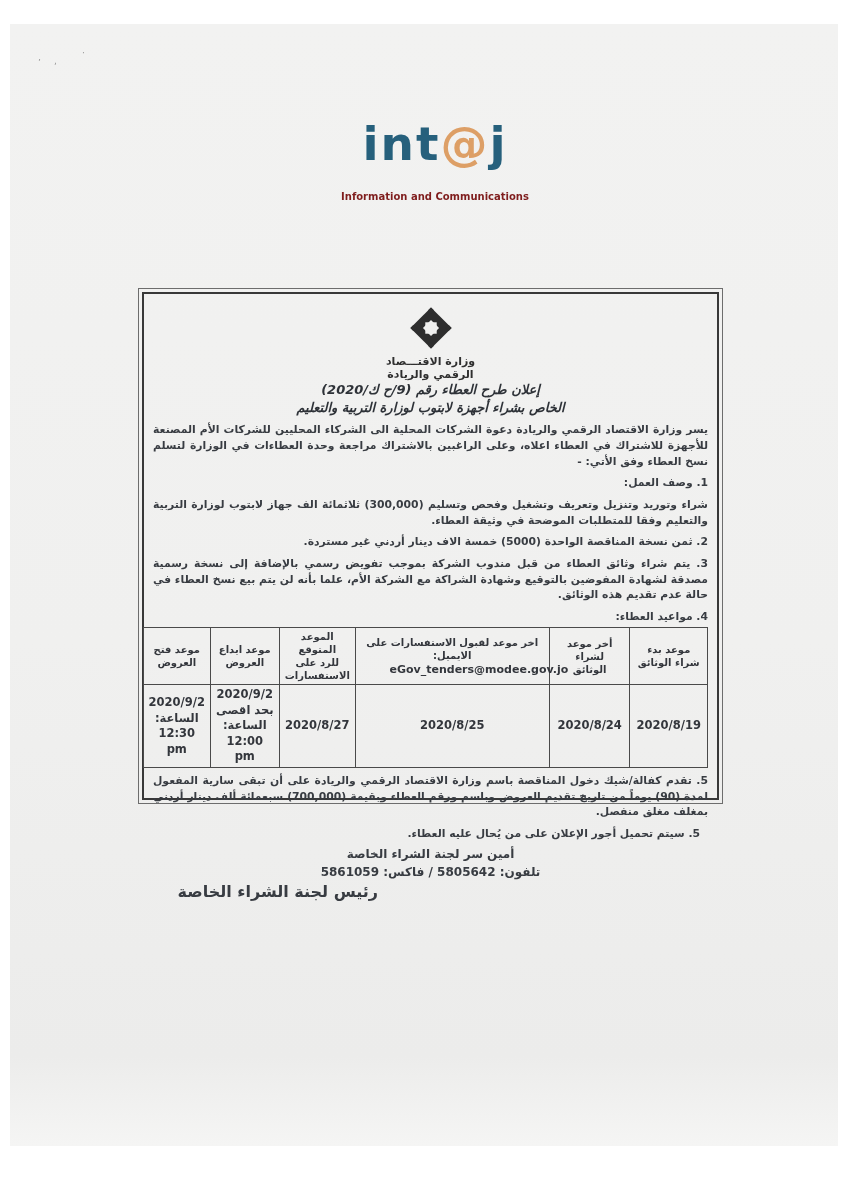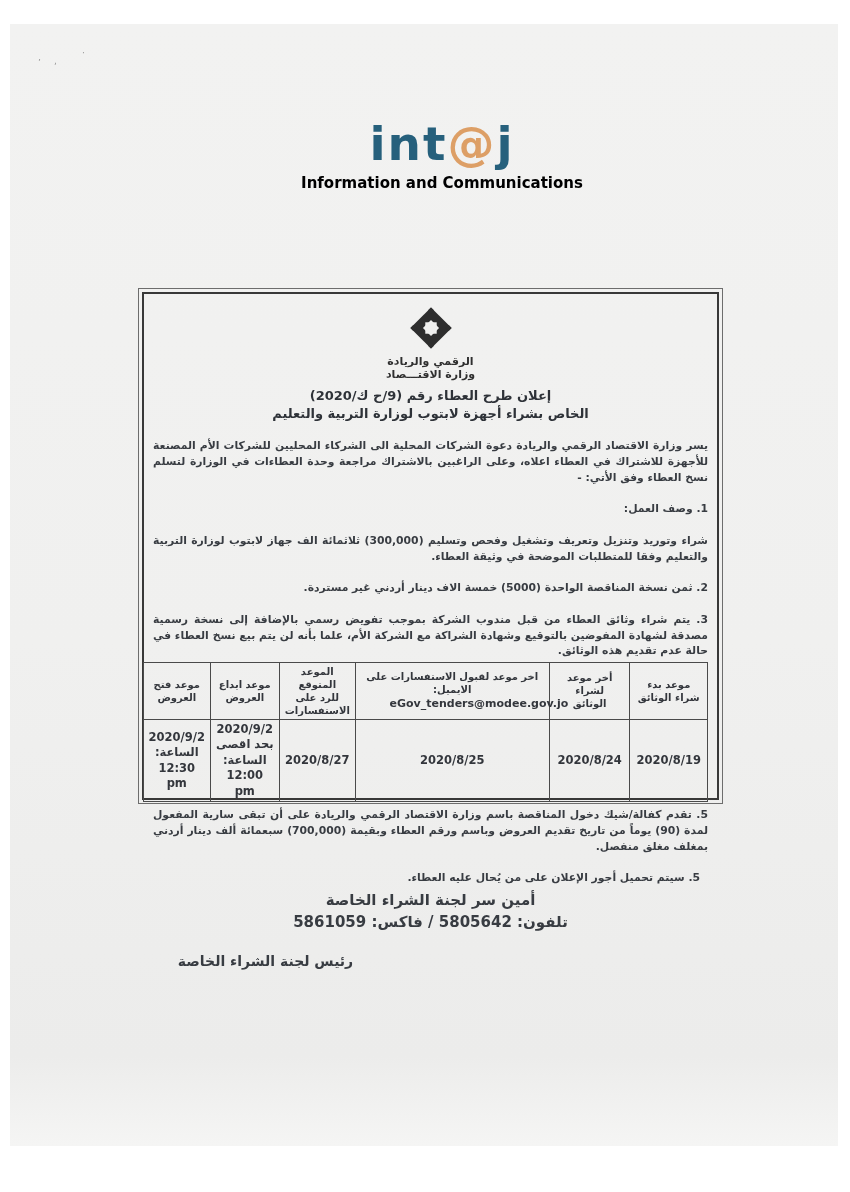--- a/index.html
+++ b/index.html
@@ -11,27 +11,27 @@
     overflow:hidden;
   }
   .scan-page{
     position:absolute;left:10px;top:24px;width:828px;height:1122px;
     background:linear-gradient(180deg,#f2f2f1 0%,#f0f0ef 55%,#ececeb 92%,#f5f5f4 100%);
   }
   .speck{position:absolute;color:#9a9a9a;font-size:9px;}
 
   
   .intaj{
-    position:absolute;left:292px;top:118px;width:300px;text-align:center;
+    position:absolute;left:285px;top:118px;width:300px;text-align:center;
   }
   .intaj-word{
     font-size:47px;font-weight:bold;letter-spacing:2px;line-height:1.1;
   }
   .intaj-sub{
-    font-size:15px;color:#000000;font-weight:bold;line-height:1.3;margin-top:4px;
+    font-size:10px;color:#7f1d1d;font-weight:bold;line-height:1.3;margin-top:20px;
   }
 
   
   .doc-box{
     position:absolute;left:138px;top:288px;width:583px;height:514px;
     border:1px solid #6d6d6d;background:transparent;
   }
   .doc-inner{
     position:absolute;inset:3px;border:2px solid #383838;
     padding:6px 9px 4px 9px;box-sizing:border-box;
@@ -42,49 +42,49 @@
   
   .ministry{text-align:center;margin-top:2px;}
   .ministry svg{display:block;margin:0 auto;}
   .ministry-name{
     font-size:11px;font-weight:bold;color:#2f2f2f;line-height:1.15;margin-top:2px;
   }
 
   .title-line{
     text-align:center;font-size:13px;font-weight:bold;color:#2e3238;line-height:1.35;
   }
-  .title-block{margin-top:6px;}
+  .title-block{font-style:italic;}
 
   .para{
     font-size:10.8px;font-weight:bold;line-height:1.45;
-    text-align:justify;color:#383c42;margin-top:16px;
+    text-align:justify;color:#383c42;margin-top:6px;
   }
   .pre{white-space:pre-line;}
 
   
   table.sched{
     border-collapse:collapse;width:565px;margin:3px auto 0 auto;
     table-layout:fixed;direction:rtl;
   }
   table.sched th, table.sched td{
     border:1.5px solid #4a4a4a;
     font-weight:bold;color:#33363c;
     text-align:center;vertical-align:middle;
     padding:2px 2px;
   }
   table.sched th{font-size:10px;line-height:1.3;height:46px;}
   table.sched td{font-size:11.5px;line-height:1.35;height:64px;}
   .email-txt{font-size:11px;direction:ltr;display:block;margin-top:1px;margin-left:32px;}
 
   .footer-center{
-    text-align:center;font-size:15px;font-weight:bold;color:#383c42;line-height:1.5;margin-top:3px;
+    text-align:center;font-size:12px;font-weight:bold;color:#383c42;line-height:1.5;margin-top:3px;
   }
   .chairman-line{
-    text-align:center;font-size:14px;font-weight:bold;color:#383c42;
-    margin-top:19px;padding-right:330px;
+    text-align:right;font-size:16px;font-weight:bold;color:#383c42;
+    margin-top:1px;padding-right:330px;
   }
   .item7{padding-right:8px;text-align:right;}
 </style>
 </head>
 <body>
 
 <div class="scan-page">
   <span class="speck" style="left:28px;top:34px;">’</span>
   <span class="speck" style="left:44px;top:32px;">,</span>
   <span class="speck" style="left:72px;top:24px;">·</span>
@@ -106,36 +106,37 @@
       <svg width="52" height="52" viewBox="0 0 100 100">
         <rect x="22" y="22" width="56" height="56" transform="rotate(45 50 50)" fill="#2e2e2e"></rect>
         <rect x="12" y="46" width="8" height="8" transform="rotate(45 16 50)" fill="#2e2e2e"></rect>
         <rect x="80" y="46" width="8" height="8" transform="rotate(45 84 50)" fill="#2e2e2e"></rect>
         <rect x="46" y="12" width="8" height="8" transform="rotate(45 50 16)" fill="#2e2e2e"></rect>
         <rect x="46" y="80" width="8" height="8" transform="rotate(45 50 84)" fill="#2e2e2e"></rect>
         <rect x="39" y="39" width="22" height="22" fill="#f0f0ef"></rect>
         <rect x="39" y="39" width="22" height="22" transform="rotate(45 50 50)" fill="#f0f0ef"></rect>
       </svg>
       <div class="ministry-name">
+        <div>وزارة الاقتـــصاد</div>
         <div>الرقمي والريادة</div>
-        <div>وزارة الاقتـــصاد</div>
       </div>
     </div>
 
     <div class="title-block">
       <div class="title-line">إعلان طرح العطاء رقم (9/ح ك/2020)</div>
       <div class="title-line">الخاص بشراء أجهزة لابتوب لوزارة التربية والتعليم</div>
     </div>
 
     <div class="para">يسر وزارة الاقتصاد الرقمي والريادة دعوة الشركات المحلية الى الشركاء المحليين للشركات الأم المصنعة للأجهزة للاشتراك في العطاء اعلاه، وعلى الراغبين بالاشتراك مراجعة وحدة العطاءات في الوزارة لتسلم نسخ العطاء وفق الأتي: -</div>
 
     <div class="para">1. وصف العمل:</div>
     <div class="para">شراء وتوريد وتنزيل وتعريف وتشغيل وفحص وتسليم (300,000) ثلاثمائة الف جهاز لابتوب لوزارة التربية والتعليم وفقا للمتطلبات الموضحة في وثيقة العطاء.</div>
     <div class="para">2. ثمن نسخة المناقصة الواحدة (5000) خمسة الاف دينار أردني غير مستردة.</div>
     <div class="para">3. يتم شراء وثائق العطاء من قبل مندوب الشركة بموجب تفويض رسمي بالإضافة إلى نسخة رسمية مصدقة لشهادة المفوضين بالتوقيع وشهادة الشراكة مع الشركة الأم، علما بأنه لن يتم بيع نسخ العطاء في حالة عدم تقديم هذه الوثائق.</div>
+    <div class="para">4. مواعيد العطاء:</div>
 
     <table class="sched">
       <colgroup>
         <col style="width:77px">
           <col style="width:80px">
           <col style="width:193px">
         <col style="width:75px">
           <col style="width:69px">
           <col style="width:66px">
       </colgroup>

